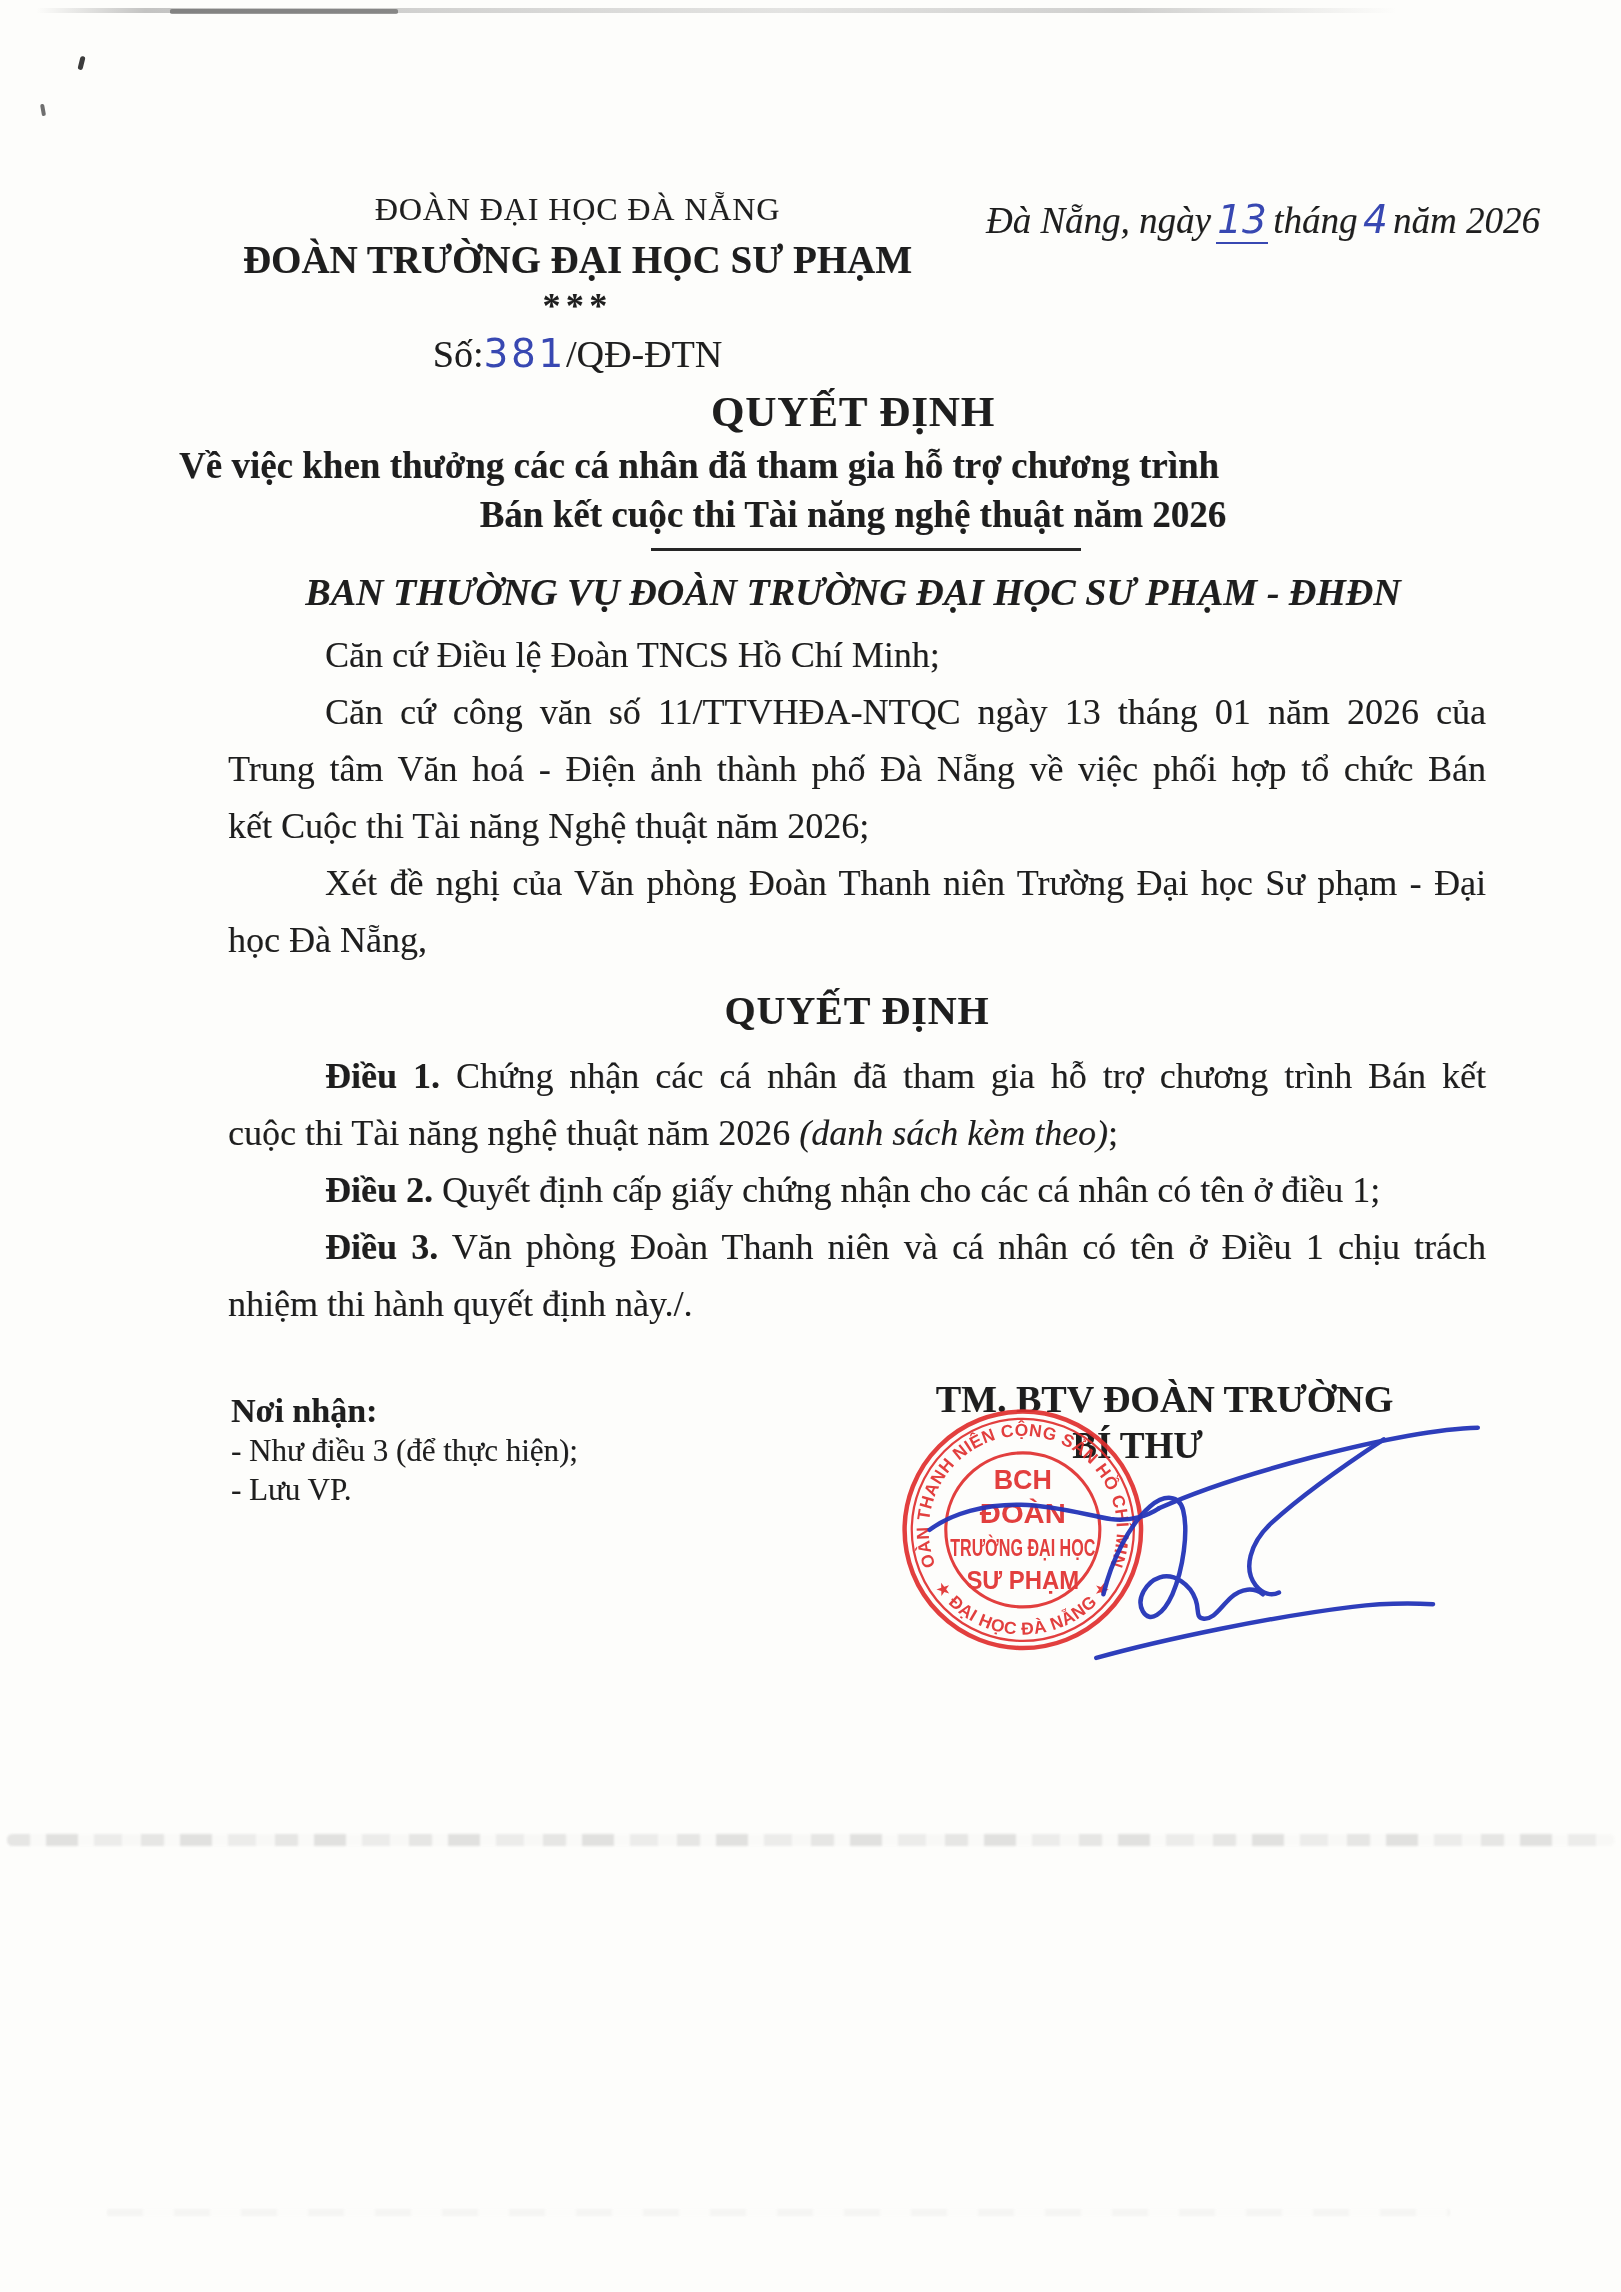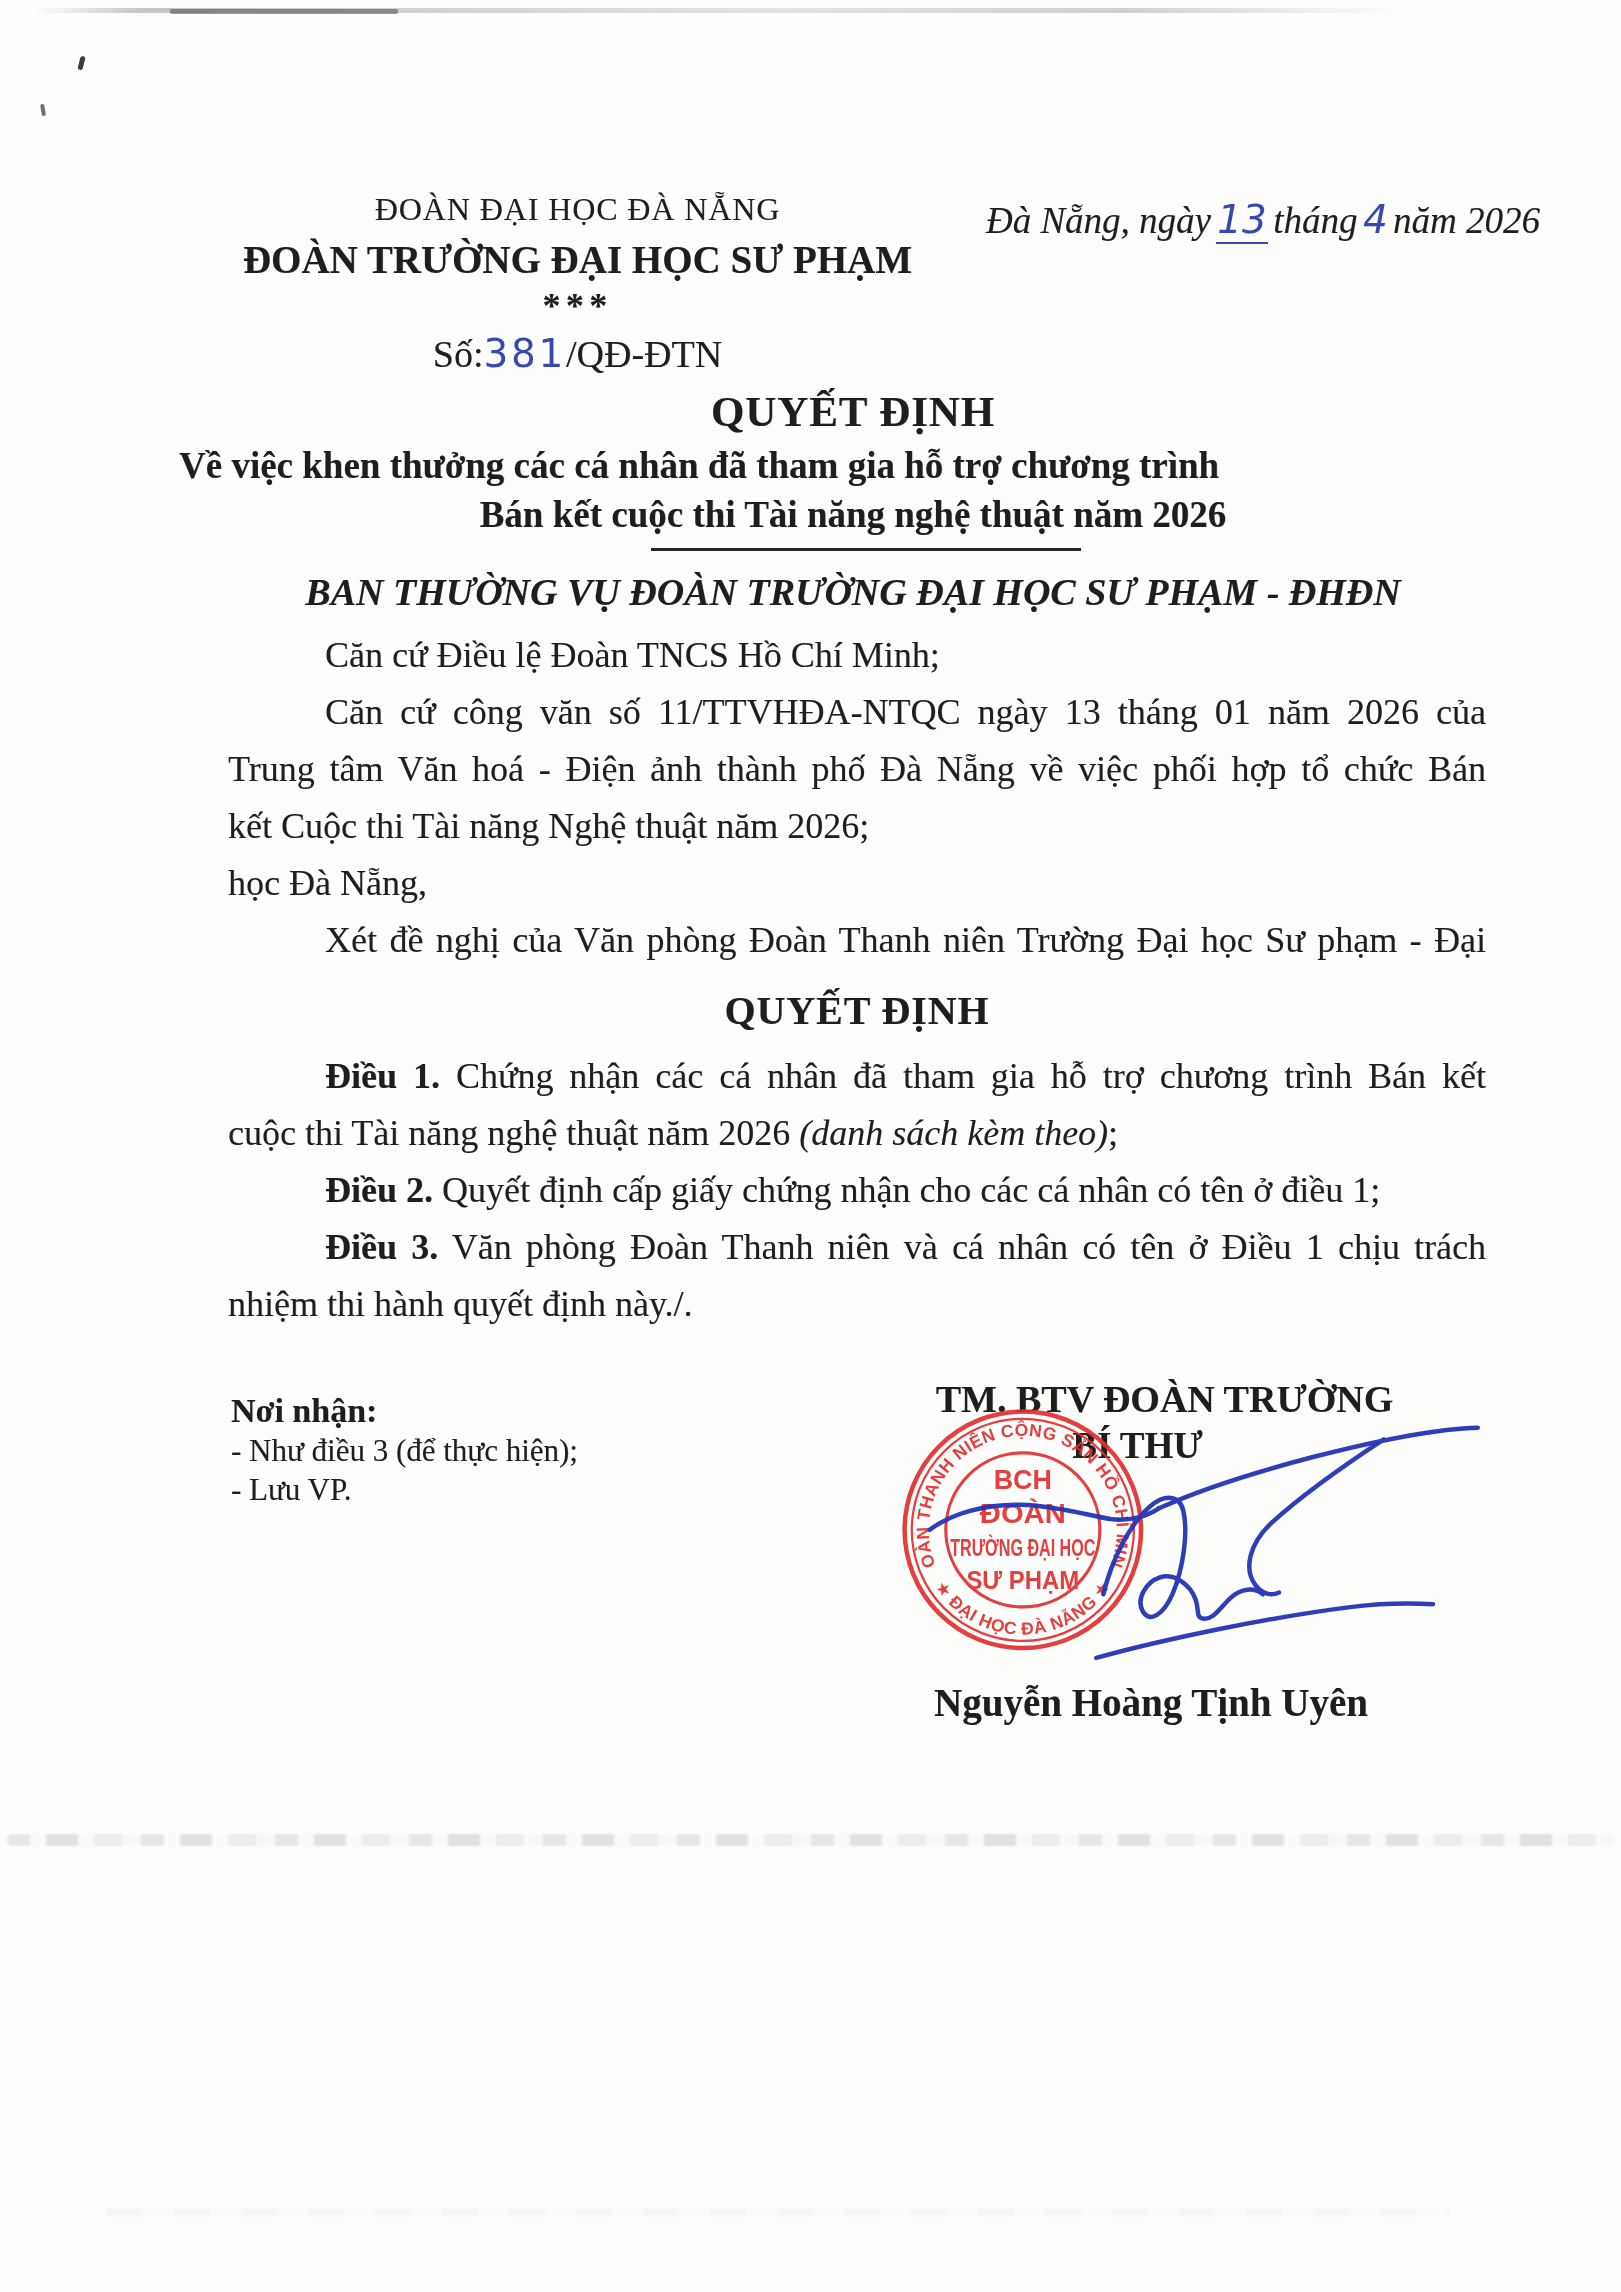--- a/index.html
+++ b/index.html
@@ -96,41 +96,40 @@
   <div class="t-sub1 txt">Về việc khen thưởng các cá nhân đã tham gia hỗ trợ chương trình</div>
   <div class="t-sub2 txt">Bán kết cuộc thi Tài năng nghệ thuật năm 2026</div>
   <div class="t-underline"></div>
   <div class="t-issuer txt">BAN THƯỜNG VỤ ĐOÀN TRƯỜNG ĐẠI HỌC SƯ PHẠM - ĐHĐN</div>
 
   <div class="body txt">
     <div class="line ind">Căn cứ Điều lệ Đoàn TNCS Hồ Chí Minh;</div>
     <div class="line ind jl">Căn cứ công văn số 11/TTVHĐA-NTQC ngày 13 tháng 01 năm 2026 của</div>
     <div class="line jl">Trung tâm Văn hoá - Điện ảnh thành phố Đà Nẵng về việc phối hợp tổ chức Bán</div>
     <div class="line">kết Cuộc thi Tài năng Nghệ thuật năm 2026;</div>
+    <div class="line ind jl">Xét đề nghị của Văn phòng Đoàn Thanh niên Trường Đại học Sư phạm - Đại</div>
     <div class="line">học Đà Nẵng,</div>
-    <div class="line ind jl">Xét đề nghị của Văn phòng Đoàn Thanh niên Trường Đại học Sư phạm - Đại</div>
 
     <div class="decision-heading">QUYẾT ĐỊNH</div>
 
     <div class="line ind jl"><span class="lbl">Điều 1.</span><span> Chứng nhận các cá nhân đã tham gia hỗ trợ chương trình Bán kết</span></div>
     <div class="line"><span>cuộc thi Tài năng nghệ thuật năm 2026 </span><span class="it">(danh sách kèm theo)</span><span>;</span></div>
     <div class="line ind"><span class="lbl">Điều 2.</span><span> Quyết định cấp giấy chứng nhận cho các cá nhân có tên ở điều 1;</span></div>
     <div class="line ind jl"><span class="lbl">Điều 3.</span><span> Văn phòng Đoàn Thanh niên và cá nhân có tên ở Điều 1 chịu trách</span></div>
     <div class="line">nhiệm thi hành quyết định này./.</div>
   </div>
 
   <div class="recipients txt">
     <div class="rc-h">Nơi nhận:</div>
     <div class="rc-i">- Như điều 3 (để thực hiện);</div>
     <div class="rc-i">- Lưu VP.</div>
   </div>
 
   <div class="sig-tm txt">TM. BTV ĐOÀN TRƯỜNG</div>
   <div class="sig-pos txt">BÍ THƯ</div>
-  <div class="sig-name txt">Nguyễn Hoàng Tịnh Uyên</div>
 
   <svg class="overlay" width="1622" height="2293" viewBox="0 0 1811 2560">
     <defs>
       <path id="arcTop" d="M 1043.3 1743.9 A 105 105 0 1 1 1240.7 1743.9" fill="none"></path>
       <path id="arcBottom" d="M 1048.6 1778.4 A 117 117 0 0 0 1235.4 1778.4" fill="none"></path>
     </defs>
     <g opacity="0.92">
       <circle cx="1142" cy="1708" r="132" fill="none" stroke="#e02f2f" stroke-width="5"></circle>
       <circle cx="1142" cy="1708" r="124" fill="none" stroke="#e02f2f" stroke-width="2.5"></circle>
       <circle cx="1142" cy="1708" r="86" fill="none" stroke="#e02f2f" stroke-width="3.5"></circle>

